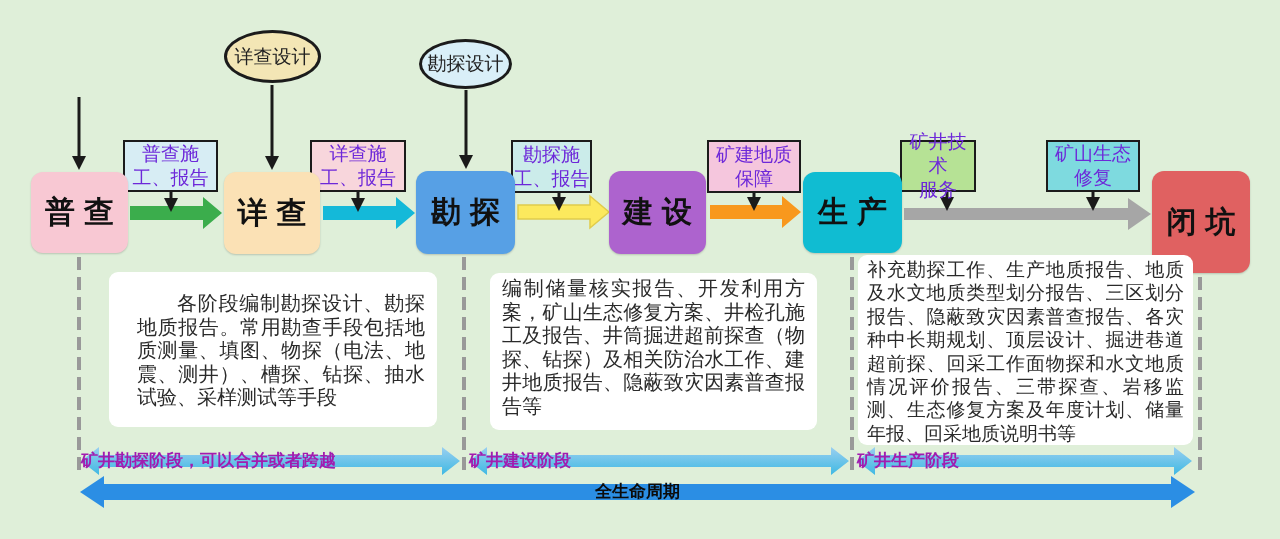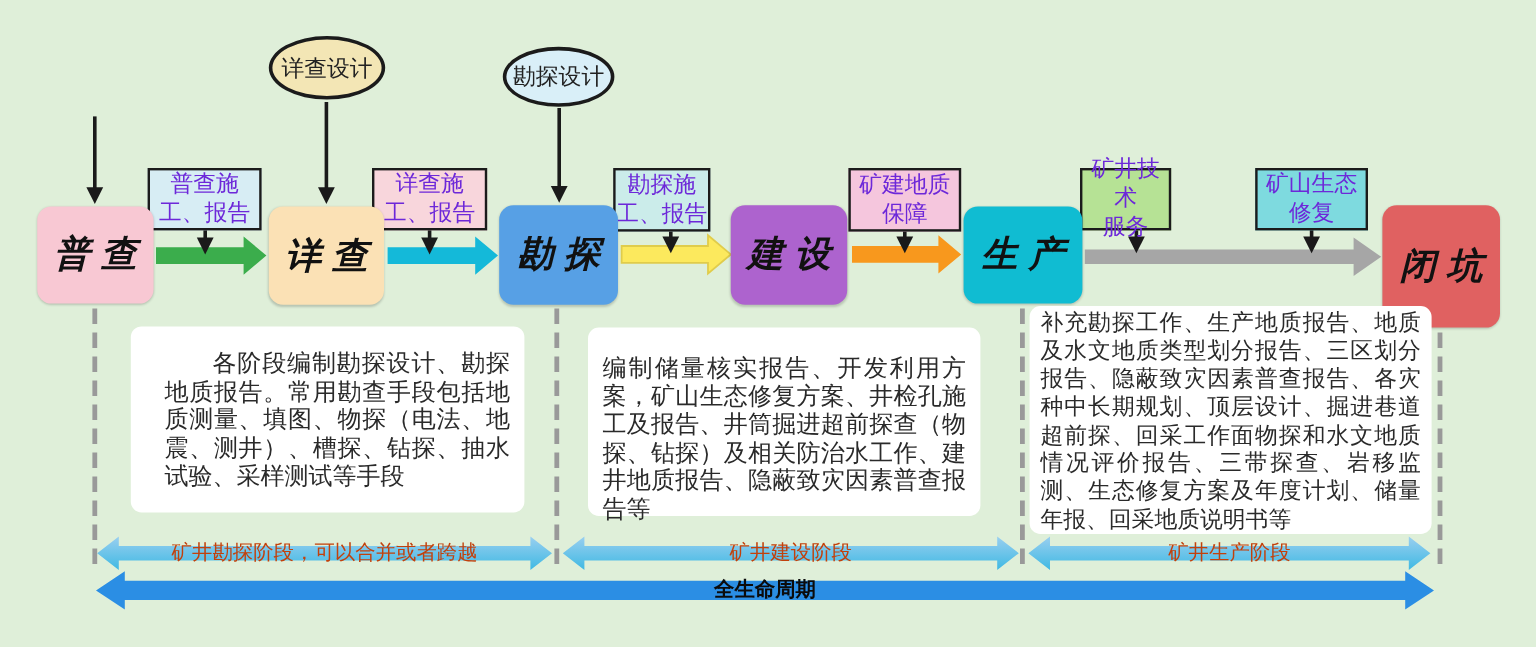--- a/index.html
+++ b/index.html
@@ -12,21 +12,20 @@
   }
   .canvas { position:relative; width:1280px; height:539px; }
   .overlay { position:absolute; left:0; top:0; width:1280px; height:539px; }
 
   .stage-box {
     position:absolute; border-radius:12px;
     display:flex; align-items:center; justify-content:center;
     font-family:"Liberation Serif", serif;
     font-weight:bold; font-size:30px; color:#111;
     box-shadow:0 1px 2px rgba(0,0,0,.18);
-    font-style:italic;
   }
   .stage-box .lbl { letter-spacing:9px; margin-right:-9px; }
 
   .ellipse {
     position:absolute; border:3px solid #1b1b1b; border-radius:50%;
     display:flex; align-items:center; justify-content:center;
     font-size:19px; color:#222; text-align:center;
   }
   .task-box {
     position:absolute; border:2.5px solid #1b1b1b;
@@ -34,26 +33,26 @@
     font-size:19px; line-height:24px; color:#6d28d9;
     text-align:center; white-space:pre-line;margin-top:36px;
   }
   .note {
     position:absolute; background:var(--note-bg,#fff); border-radius:9px;
     text-align:justify; text-justify:inter-ideograph;
     color:#2a2a2a;
   }
   .note.n1 { font-size:20px; line-height:23.5px; padding:20px 12px 0 28px; }
   .note.n1 p { text-indent:2em; }
-  .note.n2 { font-size:20px; line-height:23.5px; padding:23px 12px 0 12px; }
+  .note.n2 { font-size:20px; line-height:23.5px; padding:4px 12px 0 12px; }
   .note.n3 { font-size:19px; line-height:23.4px; padding:3px 9px 15px 9px; }
 
   .phase-label {
-    position:absolute; text-align:center;
-    font-weight:normal; font-size:17px; line-height:20px; color:#c2410c;
+    position:absolute; 
+    font-weight:bold; font-size:17px; line-height:20px; color:#a21caf;
   }
   .lifecycle-label {
     position:absolute; text-align:center;
     font-weight:bold; font-size:17px; line-height:20px; color:#0b0b0b;
   }
 </style>
 </head>
 <body>
 
 <div class="canvas">

